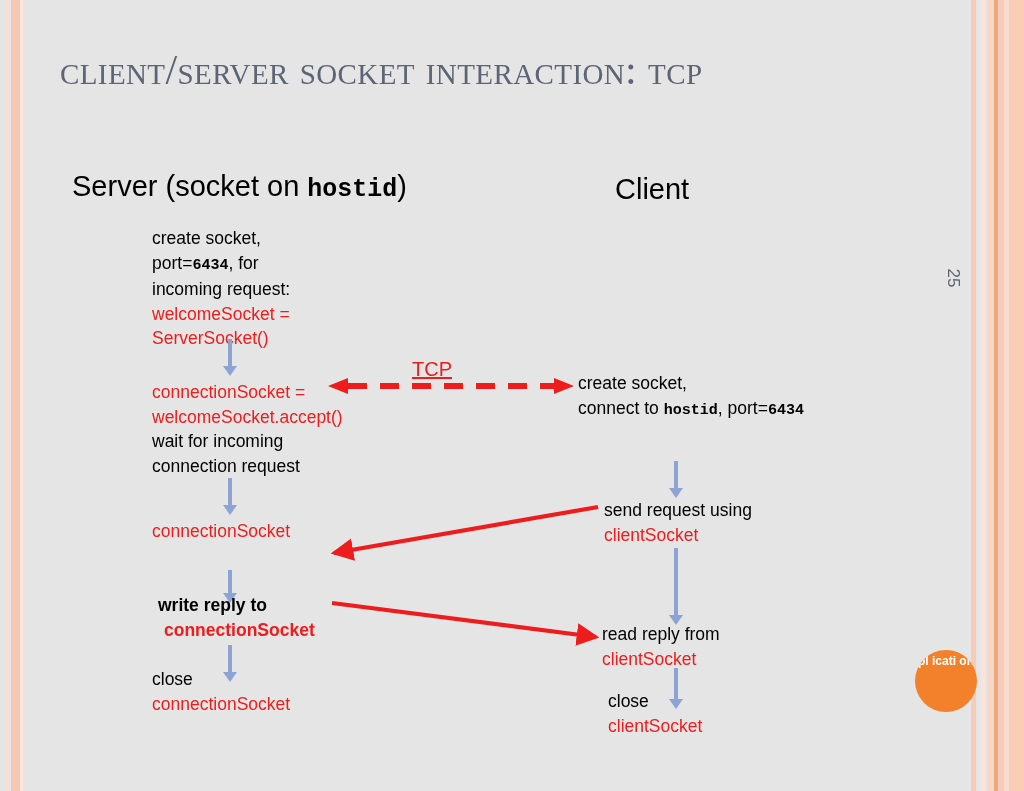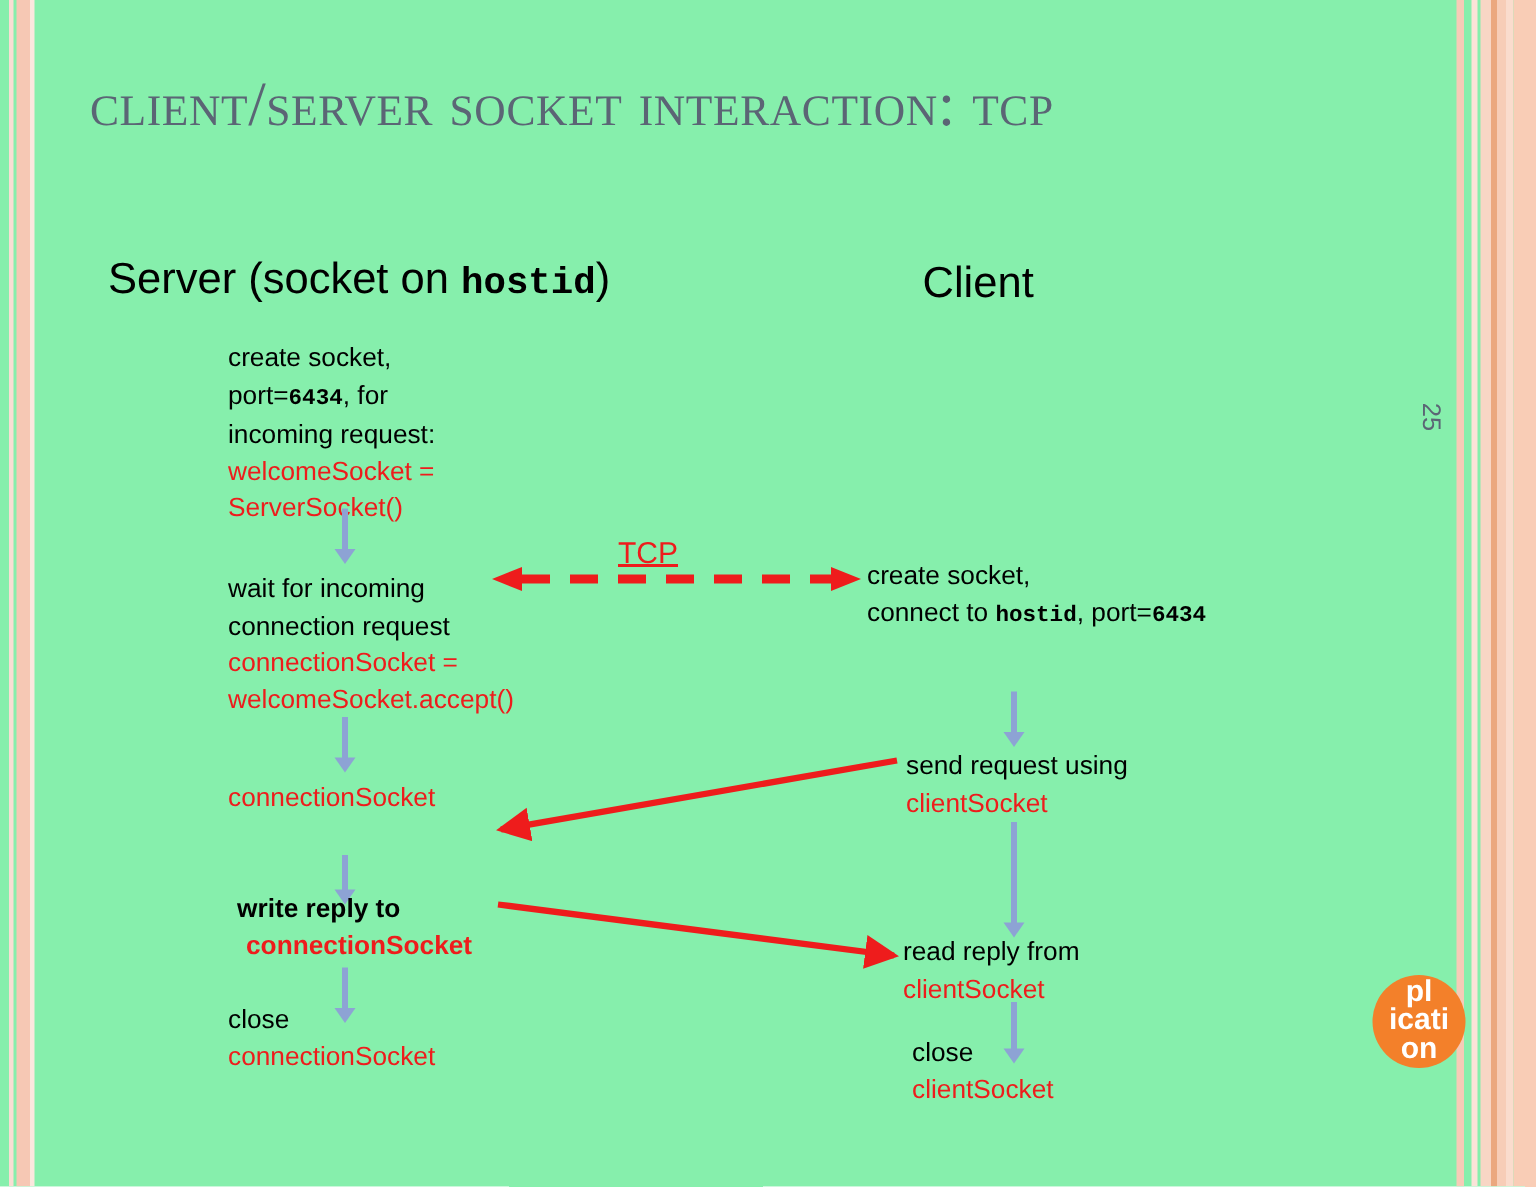--- a/index.html
+++ b/index.html
@@ -4,21 +4,21 @@
 <style>
   html, body {
     margin: 0;
     padding: 0;
     background: #ffffff;
   }
   #slide {
     position: relative;
     width: 1024px;
     height: 791px;
-    background: #86efac;
+    background: #e5e5e5;
     overflow: hidden;
     font-family: "Liberation Sans", sans-serif;
   }
 
   
   .edge-stripe {
     position: absolute;
     top: 0;
     height: 791px;
   }
@@ -159,21 +159,21 @@
   
   #badge {
     position: absolute;
     left: 915px;
     top: 650px;
     width: 62px;
     height: 62px;
     border-radius: 50%;
     background: #f3802a;
     color: #ffffff;
-    font-size: 20px;
+    font-size: 12px;
     font-weight: bold;
     line-height: 19px;
     text-align: center;
     padding-top: 2px;
     box-sizing: border-box;
     overflow: hidden;
   }
 </style>
 </head>
 <body>
@@ -201,23 +201,23 @@
   <div class="step" style="left:152px; top:226px;"><span class="blk"><span>create socket,
 port=</span><span class="mono">6434</span><span>, for
 incoming request:</span></span><span class="blk code">welcomeSocket =
       ServerSocket()</span></div>
 
   <div class="vArrow" style="left:222px; top:339px; height:38px;">
     <div class="shaft" style="height:28px;"></div>
     <div class="head" style="top:27px;"></div>
   </div>
 
-  <div class="step" style="left:152px; top:380px;"><span class="blk">wait for incoming
-connection request</span><span class="blk code">connectionSocket =
-welcomeSocket.accept()</span></div>
+  <div class="step" style="left:152px; top:380px;"><span class="blk code">connectionSocket =
+welcomeSocket.accept()</span><span class="blk">wait for incoming
+connection request</span></div>
 
   <div class="vArrow" style="left:222px; top:478px; height:38px;">
     <div class="shaft" style="height:28px;"></div>
     <div class="head" style="top:27px;"></div>
   </div>
 
   <div class="step" style="left:152px; top:519px;"><span class="blk code">connectionSocket</span></div>
 
   <div class="vArrow" style="left:222px; top:570px; height:34px;">
     <div class="shaft" style="height:24px;"></div>

